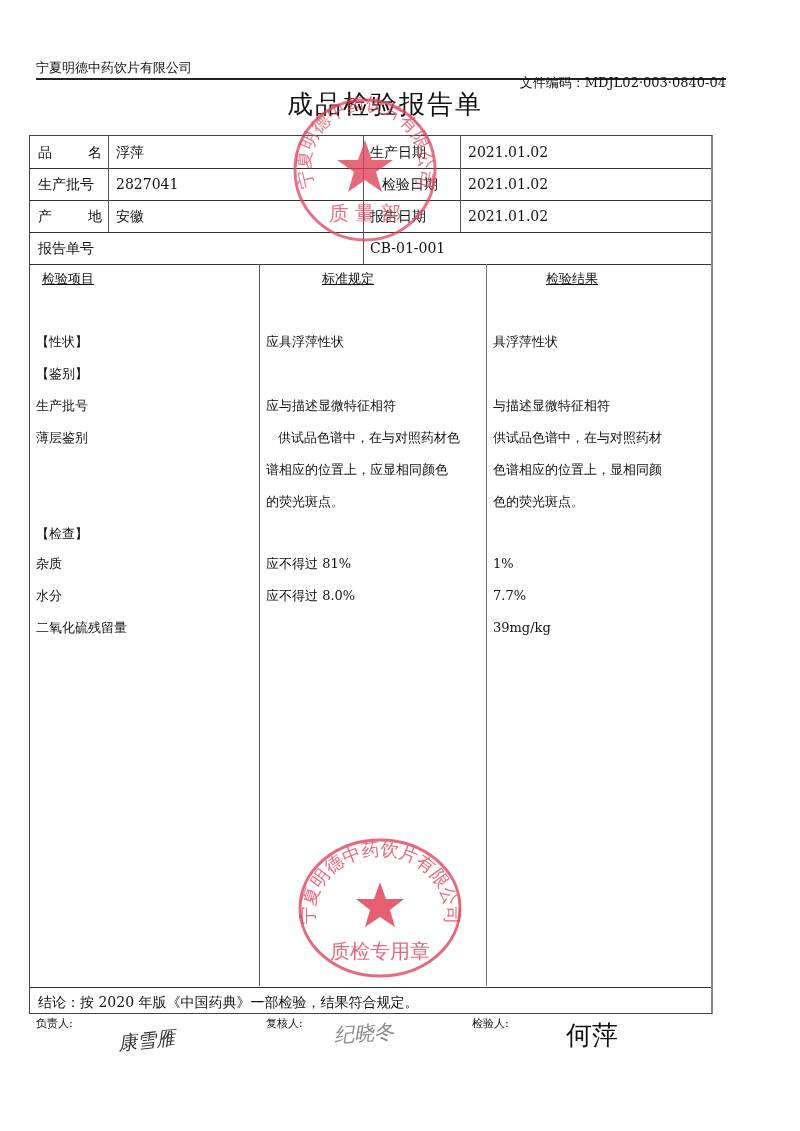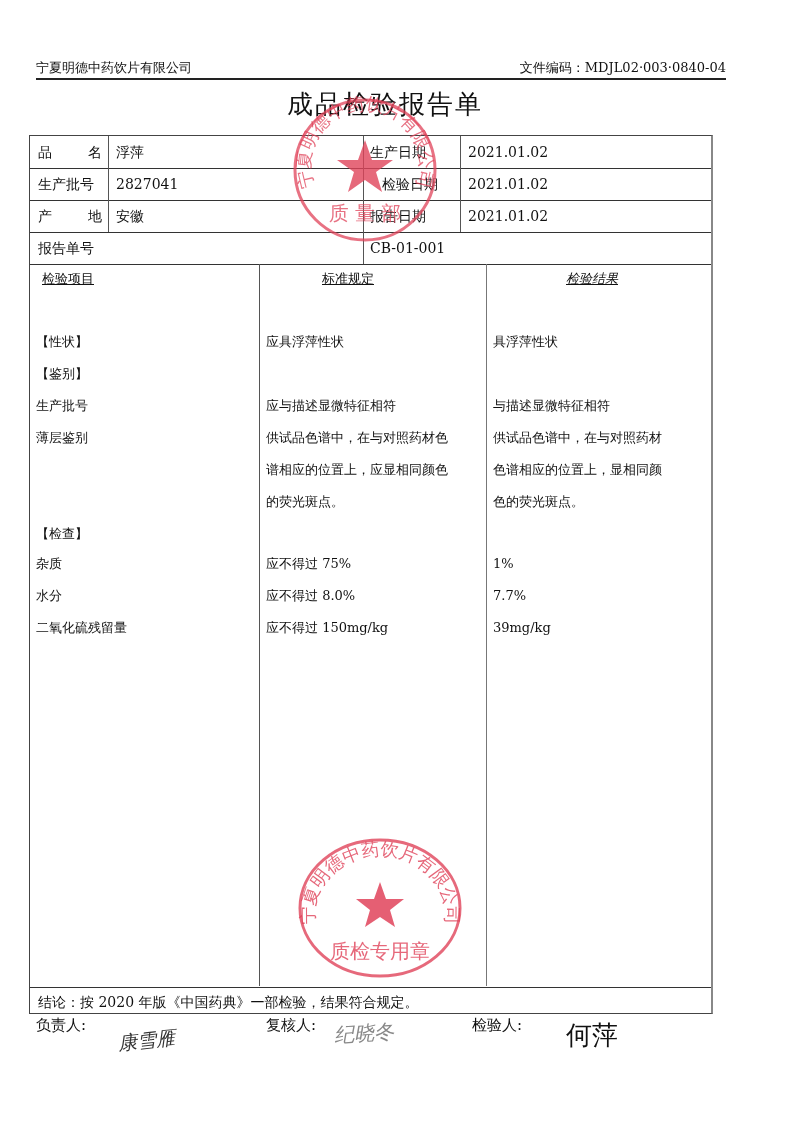--- a/index.html
+++ b/index.html
@@ -1,36 +1,36 @@
 <!DOCTYPE html>
 <html><head>
 <meta charset="utf-8">
 <style>
   html, body { margin: 0; padding: 0; background: #ffffff; }
   body { width: 800px; height: 1131px; position: relative; overflow: hidden;
          font-family: "DejaVu Serif", "Liberation Serif", serif; color: #111; }
   .header { position: absolute; left: 36px; top: 58px; width: 690px; height: 20px;
             border-bottom: 2px solid #222; font-size: 13px; }
   .header .company { position: absolute; left: 0; top: 1px; }
-  .header .doccode { position: absolute; right: 0; top: 1px; }
+  .header .doccode { position: absolute; right: 0; top: 16px; }
   .title { position: absolute; left: 0; width: 800px; top: 87px; text-align: center;
            font-family: "DejaVu Sans", "Liberation Sans", sans-serif;
            font-size: 26px; letter-spacing: 2px; padding-left: 20px; box-sizing: border-box; }
   .title span { margin-left: -50px; }
   .frame { position: absolute; left: 29px; top: 135px; width: 684px; height: 879px;
            border: 1px solid #444; border-right: 2px solid #888; box-sizing: border-box; }
   .row { position: absolute; left: 0; right: 0; border-bottom: 1px solid #333; height: 32px; }
   .cell { position: absolute; top: 0; height: 100%; font-size: 14px; line-height: 32px; box-sizing: border-box; }
   .vline { position: absolute; top: 0; bottom: 0; border-left: 1px solid #555; }
   .lbl-spread { display: flex; justify-content: space-between; width: 64px; }
   .col-head { position: absolute; top: 134px; font-size: 13px; text-decoration: underline; }
   .col-text { position: absolute; font-size: 13px; line-height: 32px; }
   .conclusion { position: absolute; left: 0; right: 0; top: 851px; height: 27px;
                 border-top: 1px solid #333; font-size: 14px; line-height: 28px; padding-left: 8px; }
-  .sign { position: absolute; top: 1016px; font-size: 15px; }
+  .sign { position: absolute; top: 1016px; font-size: 11px; }
   .signature { position: absolute; font-family: "DejaVu Sans", sans-serif; }
   .stamp { position: absolute; pointer-events: none; }
 </style>
 </head>
 <body>
 
 <div class="header">
   <span class="company">宁夏明德中药饮片有限公司</span>
   <span class="doccode">文件编码：MDJL02·003·0840-04</span>
 </div>
@@ -80,52 +80,51 @@
     <div class="cell" style="left:8px;">报告单号</div>
     <div class="vline" style="left:333px;"></div>
     <div class="cell" style="left:340px;">CB-01-001</div>
   </div>
 
   <div class="vline" style="left:229px; top:128px; bottom:27px;"></div>
   <div class="vline" style="left:456px; top:128px; bottom:27px; border-left-color:#777;"></div>
 
   <span class="col-head" style="left:12px;text-align:center;">检验项目</span>
   <span class="col-head" style="left:292px;">标准规定</span>
-  <span class="col-head" style="left:536px;font-style:italic;">检验结果</span>
+  <span class="col-head" style="left:516px;">检验结果</span>
 
   <div class="col-text" style="left:6px; top:190px;">【性状】</div>
   <div class="col-text" style="left:236px; top:190px;">应具浮萍性状</div>
   <div class="col-text" style="left:463px; top:190px;">具浮萍性状</div>
 
   <div class="col-text" style="left:6px; top:222px;">【鉴别】</div>
 
   <div class="col-text" style="left:6px; top:254px;">生产批号</div>
   <div class="col-text" style="left:236px; top:254px;">应与描述显微特征相符</div>
   <div class="col-text" style="left:463px; top:254px;">与描述显微特征相符</div>
 
   <div class="col-text" style="left:6px; top:286px;">薄层鉴别</div>
-  <div class="col-text" style="left:236px; top:286px;">供试品色谱中，在与对照药材色</div>
+  <div class="col-text" style="left:248px; top:286px;">供试品色谱中，在与对照药材色</div>
   <div class="col-text" style="left:236px; top:318px;">谱相应的位置上，应显相同颜色</div>
   <div class="col-text" style="left:236px; top:350px;">的荧光斑点。</div>
   <div class="col-text" style="left:463px; top:286px;">供试品色谱中，在与对照药材</div>
   <div class="col-text" style="left:463px; top:318px;">色谱相应的位置上，显相同颜</div>
   <div class="col-text" style="left:463px; top:350px;">色的荧光斑点。</div>
 
   <div class="col-text" style="left:6px; top:382px;">【检查】</div>
 
   <div class="col-text" style="left:6px; top:412px;">杂质</div>
-  <div class="col-text" style="left:236px; top:412px;">应不得过 75%</div>
+  <div class="col-text" style="left:236px; top:412px;">应不得过 81%</div>
   <div class="col-text" style="left:463px; top:412px;">1%</div>
 
   <div class="col-text" style="left:6px; top:444px;">水分</div>
   <div class="col-text" style="left:236px; top:444px;">应不得过 8.0%</div>
   <div class="col-text" style="left:463px; top:444px;">7.7%</div>
 
   <div class="col-text" style="left:6px; top:476px;">二氧化硫残留量</div>
-  <div class="col-text" style="left:236px; top:476px;">应不得过 150mg/kg</div>
   <div class="col-text" style="left:463px; top:476px;">39mg/kg</div>
 
   <div class="conclusion">结论：按 2020 年版《中国药典》一部检验，结果符合规定。</div>
 </div>
 
 <span class="sign" style="left:36px;">负责人:</span>
 <span class="signature" style="left:118px; top:1028px; font-size:19px; color:#333; transform:rotate(-6deg); font-style:italic;">康雪雁</span>
 
 <span class="sign" style="left:266px;">复核人:</span>
 <span class="signature" style="left:334px; top:1020px; font-size:20px; color:#888; font-style:italic; transform:rotate(-4deg);">纪晓冬</span>

